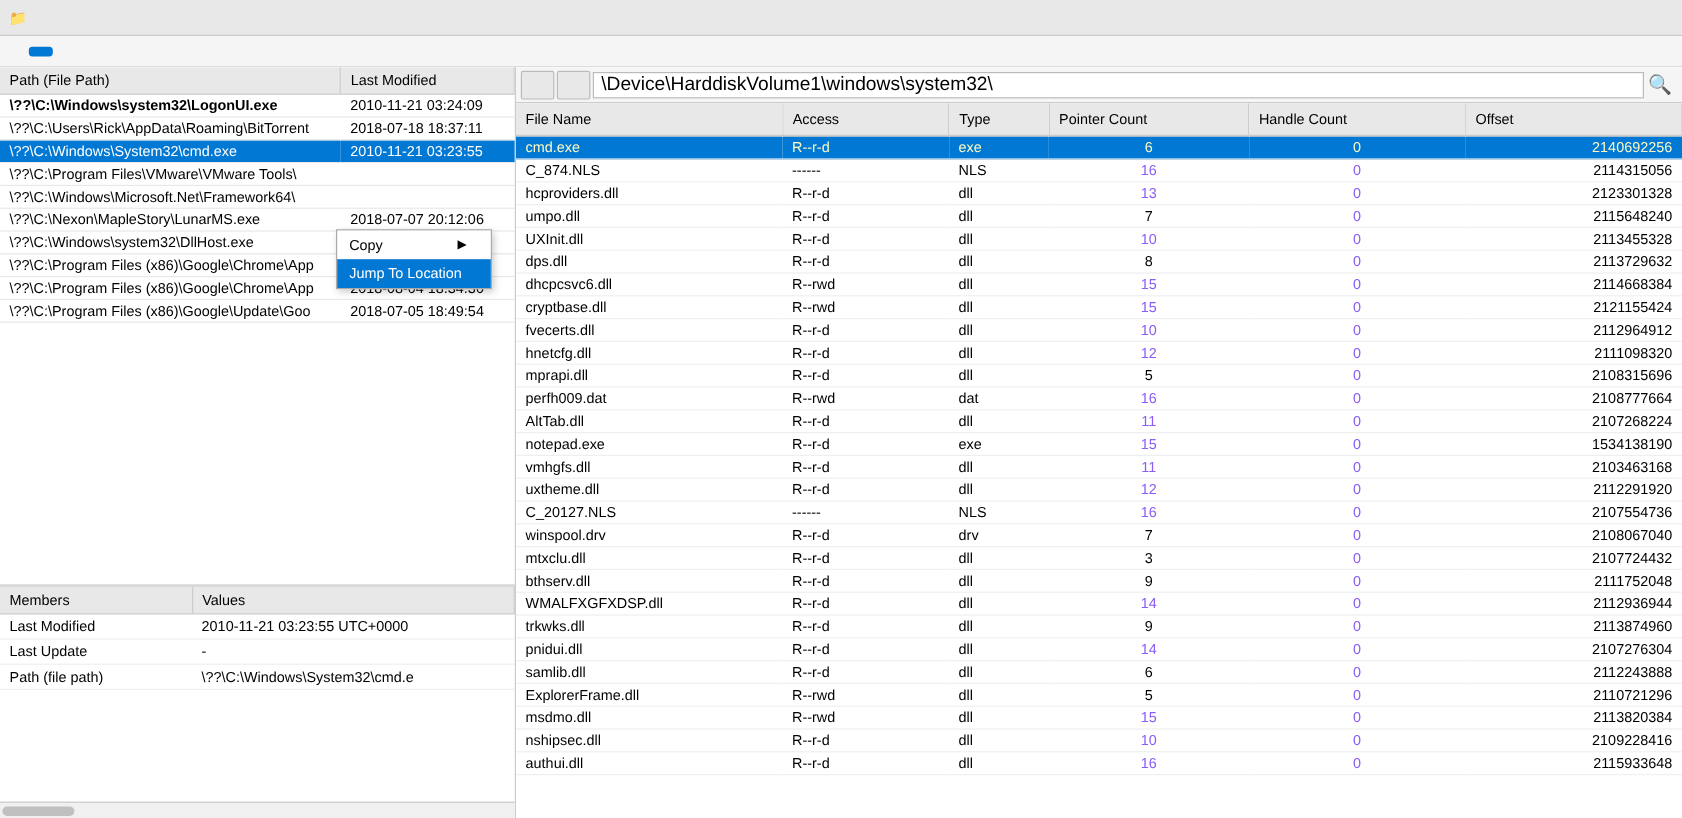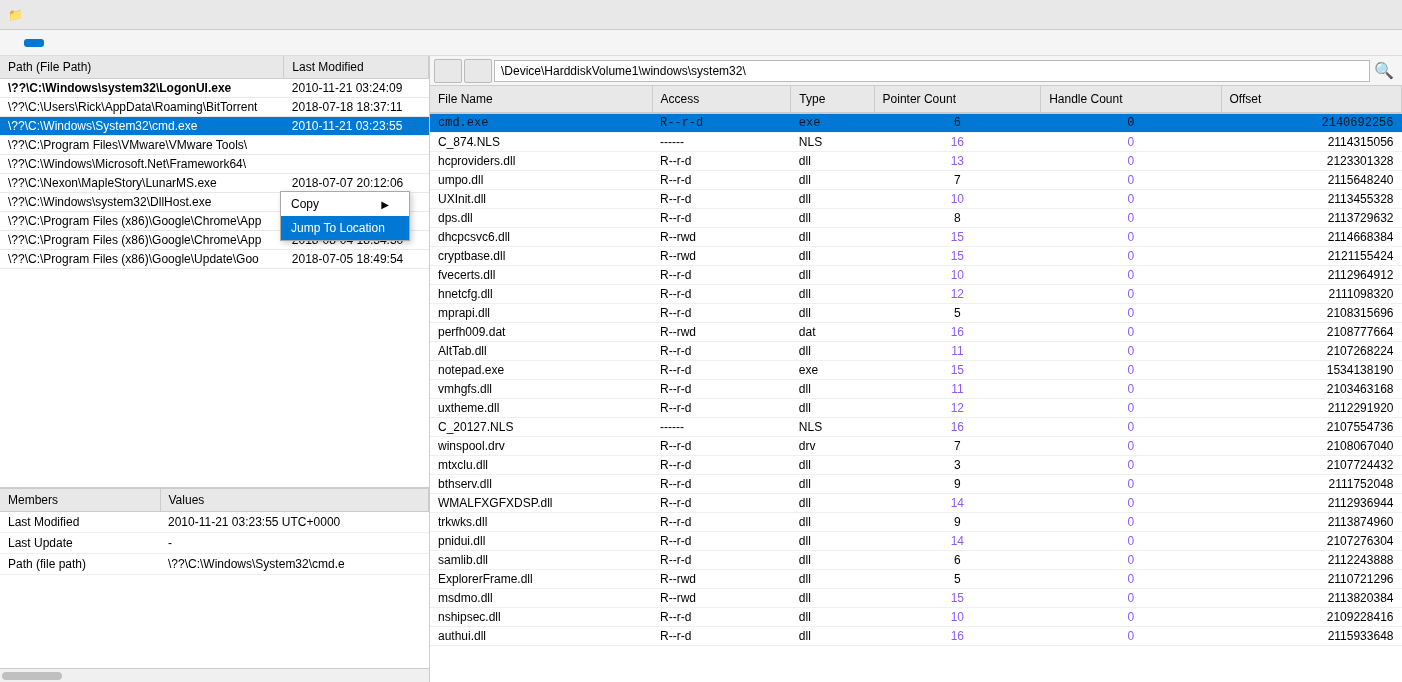--- a/index.html
+++ b/index.html
@@ -177,21 +177,21 @@
       font-size: 12px;
       display: flex; align-items: center; justify-content: center;
       border-radius: 2px;
       margin-right: 2px;
     }
     #path-bar {
       flex: 1;
       height: 22px;
       border: 1px solid #bbb;
       padding: 2px 6px;
-      font-size: 12px;
+      font-size: 16px;
       background: white;
     }
     .nav-icon-btn {
       width: 28px; height: 24px;
       border: none;
       background: transparent;
       cursor: pointer;
       font-size: 16px;
       display: flex; align-items: center; justify-content: center;
     }
@@ -217,21 +217,21 @@
       padding: 6px 8px;
       font-weight: normal;
       border-right: 1px solid #ccc;
       white-space: nowrap;
     }
     #right-table td {
       padding: 2px 8px;
       border-bottom: 1px solid #efefef;
       white-space: nowrap;
     }
-    #right-table tr.selected { background: #0078d4; color: #0f172a; font-family: Liberation Mono, monospace; }
+    #right-table tr.selected { background: #0078d4; color: #fef9c3; }
 
     
     .col-filename { width: 160px; }
     .col-access { width: 100px; }
     .col-type { width: 60px; }
     .col-pointer { width: 120px; text-align: center; }
     .col-handle { width: 130px; text-align: center; }
     .col-offset { width: 130px; text-align: right; }
 
     td.num { text-align: center; }

